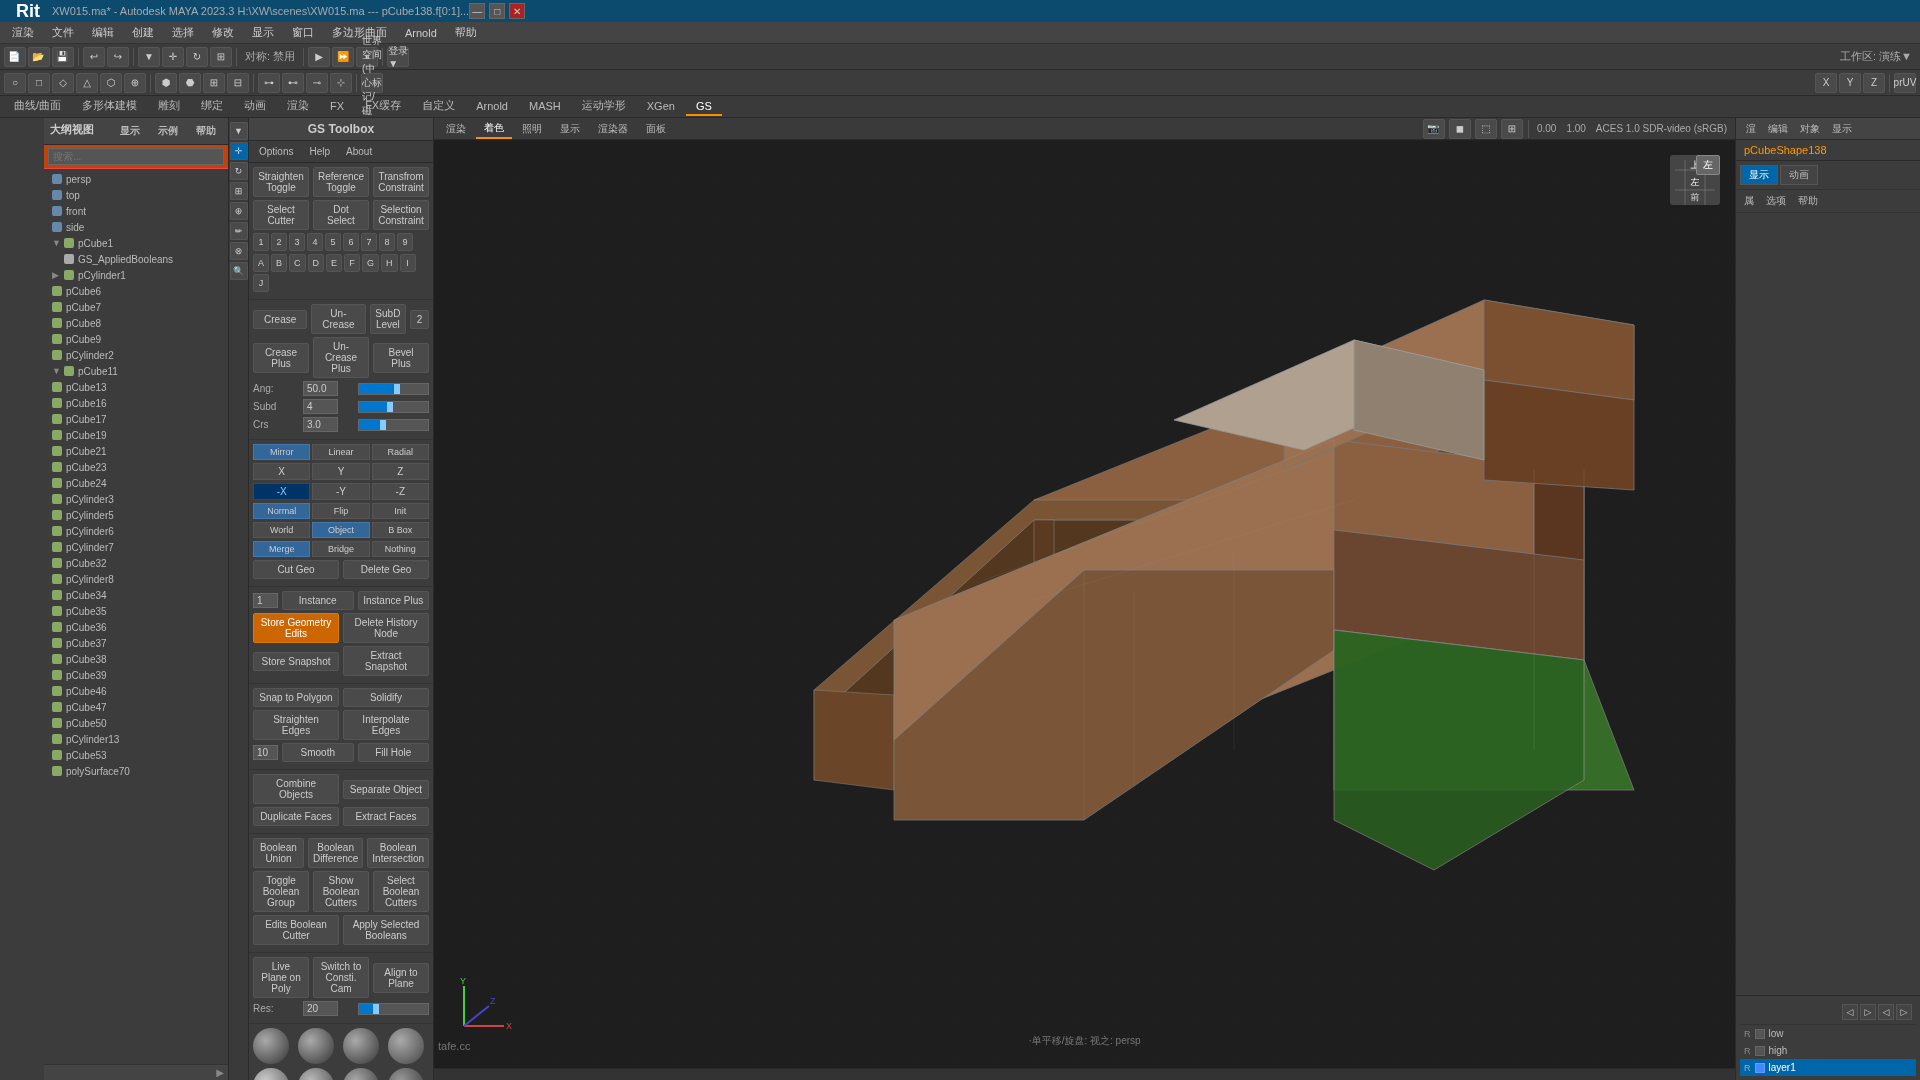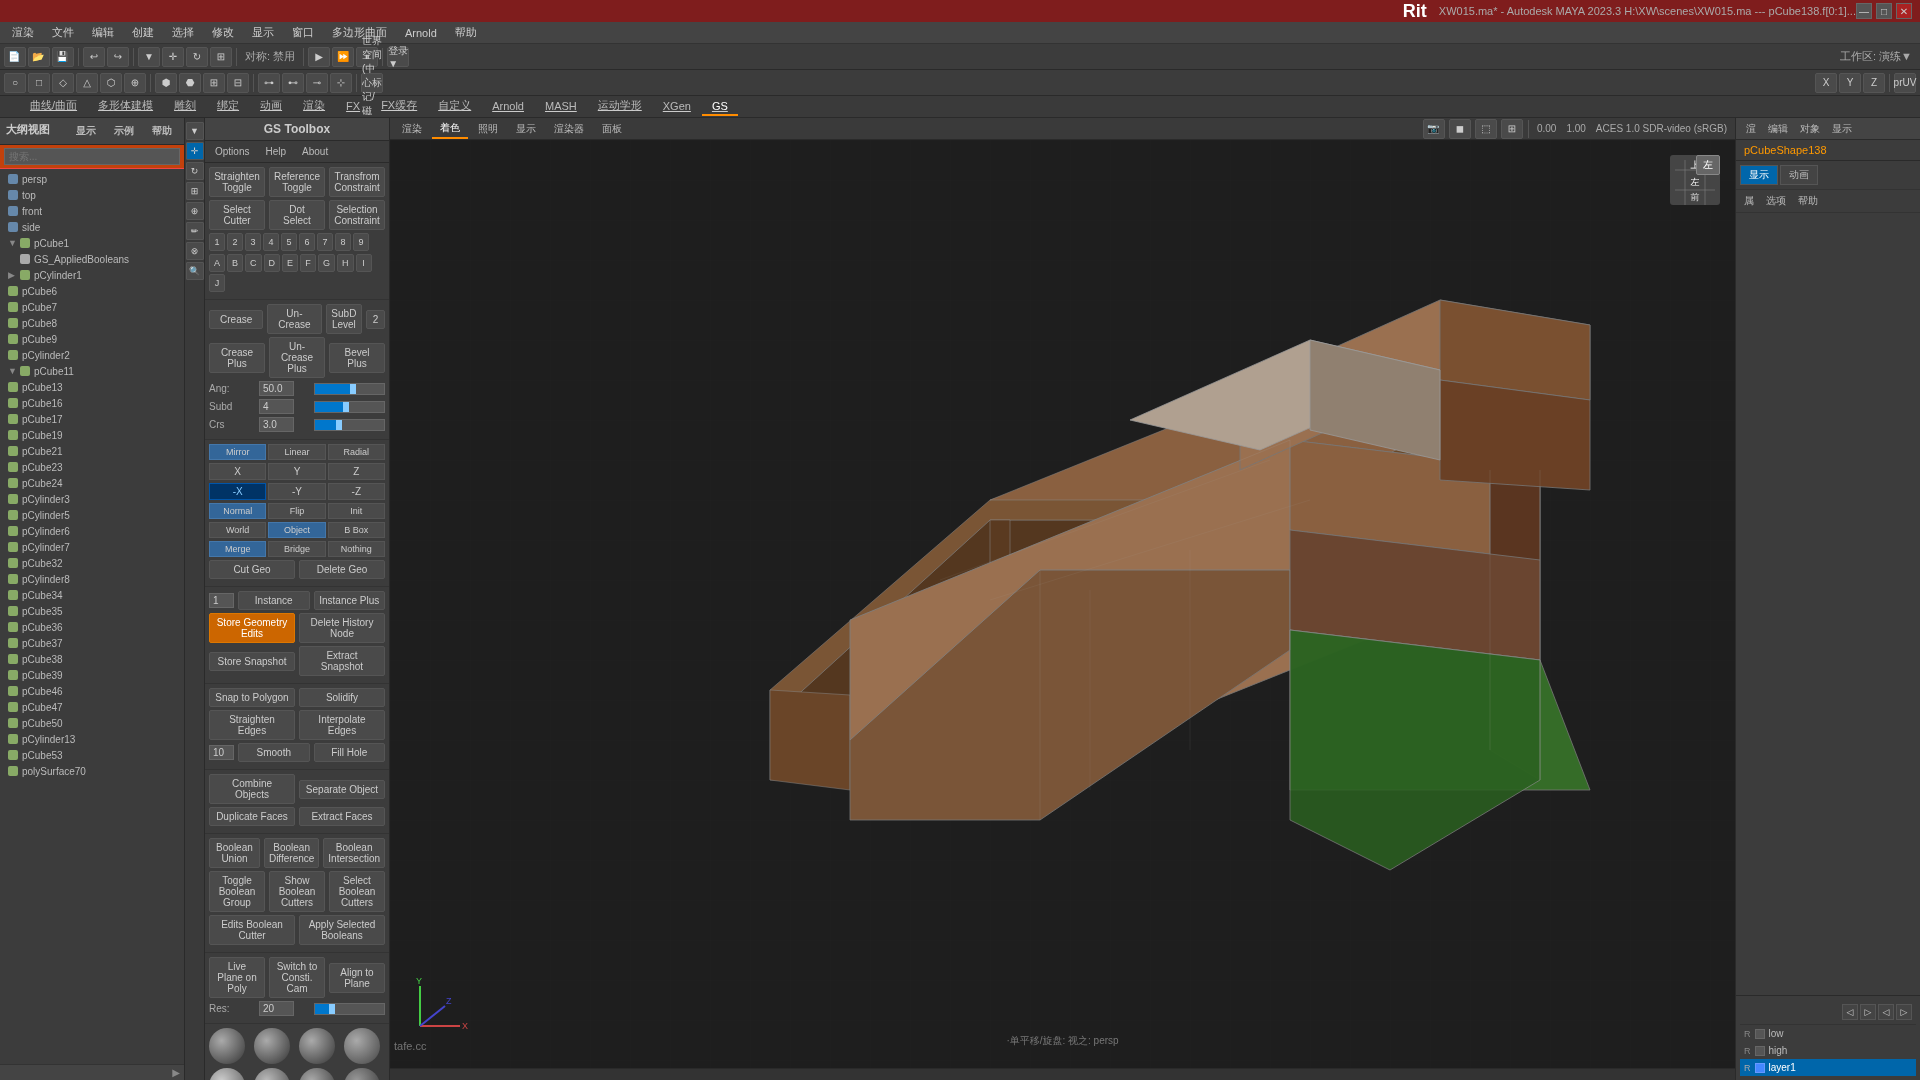--- a/index.html
+++ b/index.html
@@ -9,25 +9,25 @@
       background: #3c3c3c;
       font-family: 'Arial', sans-serif;
       font-size: 11px;
       color: #cccccc;
       overflow: hidden;
     }
 
     
     #titlebar {
       height: 22px;
-      background: #7f1d1d;
+      background: #0c4a6e;
       display: flex;
       align-items: center;
       padding: 0 8px;
-      justify-content: flex-end;
+      justify-content: flex-start;
     }
     #titlebar-left {
       display: flex;
       align-items: center;
       gap: 4px;
       font-size: 12px;
       color: #cccccc;
     }
     #titlebar-controls {
       display: flex;
@@ -97,38 +97,38 @@
       color: #aaa;
       padding: 0 4px;
     }
 
     
     #tabsrow {
       height: 22px;
       background: #3a3a3a;
       display: flex;
       align-items: center;
-      padding: 0 20px;
+      padding: 0 4px;
       gap: 1px;
       border-bottom: 1px solid #2a2a2a;
-      text-decoration: underline;
     }
     .tab-item {
       padding: 2px 10px;
       font-size: 11px;
       color: #bbb;
       cursor: pointer;
       border-bottom: 2px solid transparent;
     }
     .tab-item.active { color: #fff; border-bottom: 2px solid #ff8c00; }
 
     
     #main-layout {
       display: flex;
       height: calc(1080px - 22px - 22px - 26px - 26px - 22px);
+      padding-left: 44px;
     }
 
     
     #left-panel {
       width: 185px;
       background: #3c3c3c;
       border-right: 1px solid #2a2a2a;
       display: flex;
       flex-direction: column;
     }

